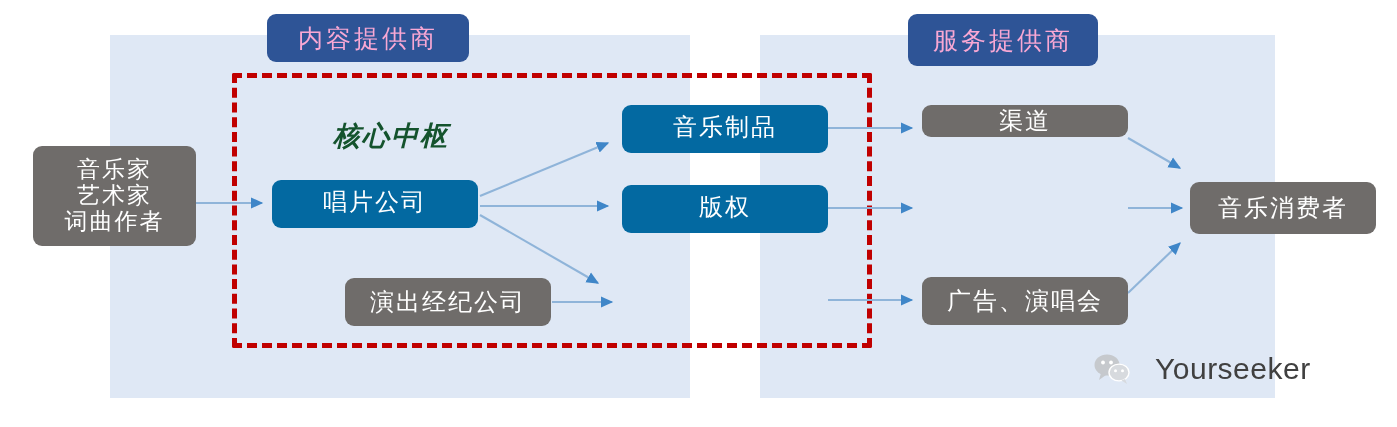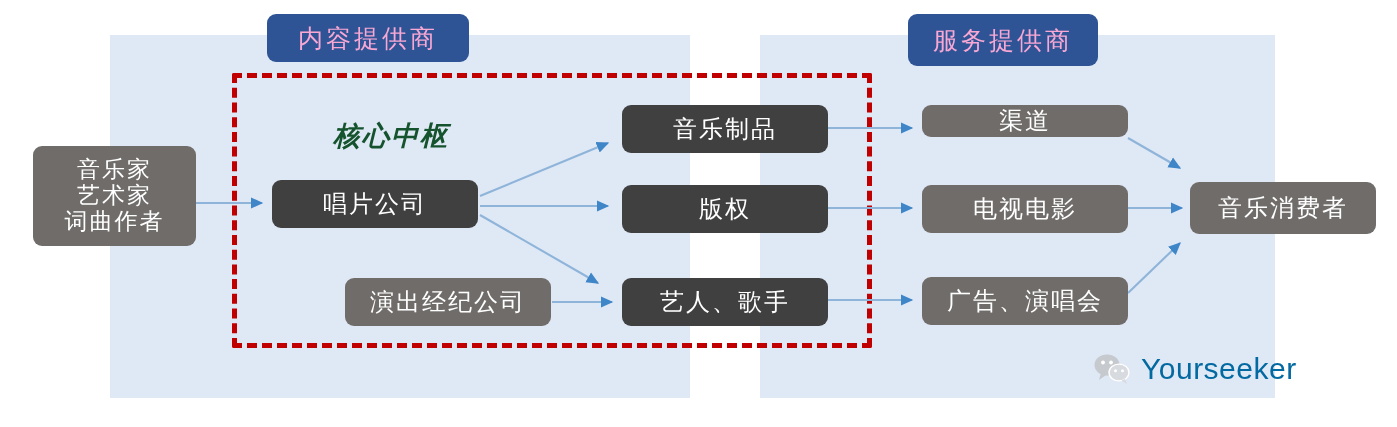--- a/index.html
+++ b/index.html
@@ -56,36 +56,36 @@
     flex-direction: column;
     align-items: center;
     justify-content: center;
     text-align: center;
     font-size: 24px;
     letter-spacing: 2px;
     box-sizing: border-box;
     line-height: 1.12;
   }
   .node.gray   { background: #6f6c6a; }
-  .node.orange { background: #404040; }
+  .node.orange { background: #0369a1; font-family: Liberation Mono, monospace; }
   .node.multi  { font-size: 23px; }
   .node .ln { display: block; }
   svg.edges {
     position: absolute;
     left: 0; top: 0;
     width: 1397px;
     height: 427px;
     pointer-events: none;
   }
   .watermark {
     position: absolute;
     display: flex;
     align-items: center;
-    gap: 10px;
-    color: #0369a1;
+    gap: 24px;
+    color: #404040;
     font-size: 30px;
     letter-spacing: 0.5px;
     text-align: right;
   }
   .watermark svg { display: block; }
 </style>
 </head>
 <body>
 
 <div id="canvas">
@@ -141,31 +141,25 @@
   </div>
 
   <div class="node orange" style="left:622px; top:105px; width:206px; height:48px;">
     <span class="ln">音乐制品</span>
   </div>
 
   <div class="node orange" style="left:622px; top:185px; width:206px; height:48px;">
     <span class="ln">版权</span>
   </div>
 
-  <div class="node orange" style="left:622px; top:278px; width:206px; height:48px;">
-    <span class="ln">艺人、歌手</span>
-  </div>
 
   <div class="node gray" style="left:922px; top:105px; width:206px; height:32px;">
     <span class="ln">渠道</span>
   </div>
 
-  <div class="node gray" style="left:922px; top:185px; width:206px; height:48px;">
-    <span class="ln">电视电影</span>
-  </div>
 
   <div class="node gray" style="left:922px; top:277px; width:206px; height:48px;">
     <span class="ln">广告、演唱会</span>
   </div>
 
   <div class="node gray" style="left:1190px; top:182px; width:186px; height:52px;">
     <span class="ln">音乐消费者</span>
   </div>
 
   <div class="watermark" style="left:1093px; top:352px;">

